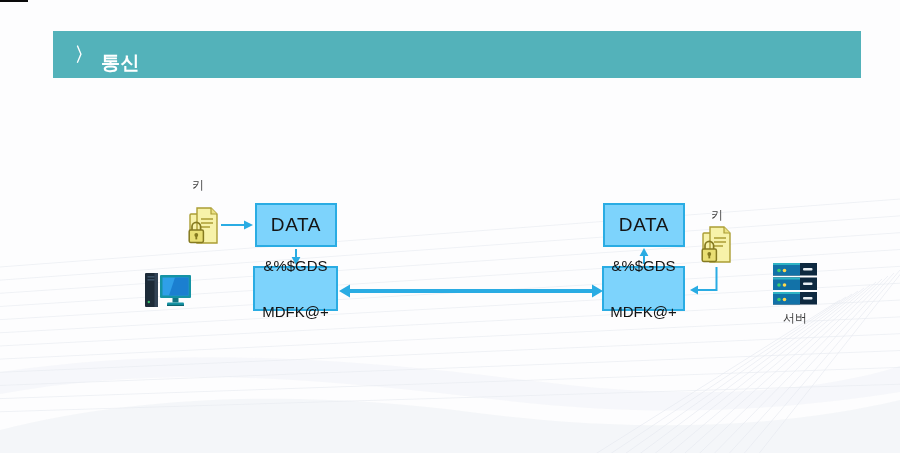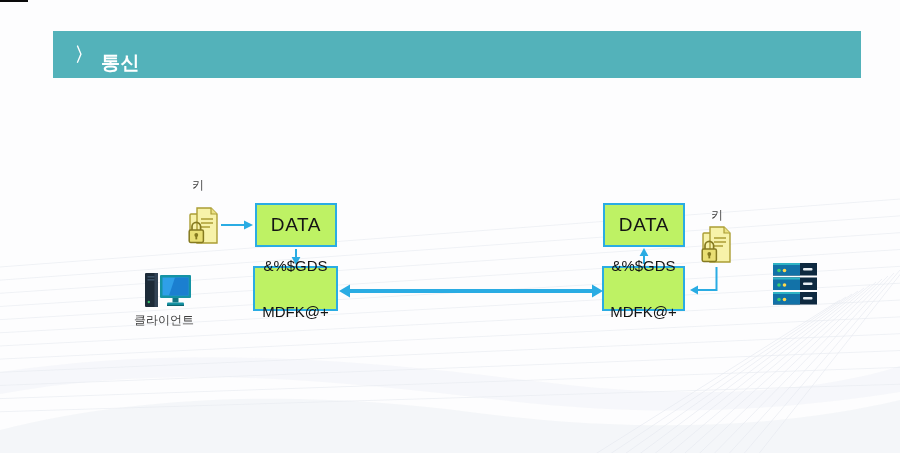--- a/index.html
+++ b/index.html
@@ -10,21 +10,21 @@
   .bg-decor{position:absolute;left:0;top:0;pointer-events:none;}
   .top-mark{position:absolute;left:0;top:0;width:28px;height:2px;background:#0a0a0a;}
   .header-bar{
     position:absolute;left:53px;top:31px;width:808px;height:47px;
     background:#53b2ba;display:flex;align-items:center;
     padding-left:22px;box-sizing:border-box;color:#ffffff;gap:9px;
   }
   .chev{font-size:17px;font-weight:700;line-height:1;transform:scaleY(1.12);}
   .title{font-size:19px;font-weight:700;letter-spacing:0.5px;line-height:1;margin-top:16px;}
   .box{
-    position:absolute;background:#bef264;border:2px solid #2aace3;
+    position:absolute;background:#7dd3fc;border:2px solid #2aace3;
     display:flex;flex-direction:column;align-items:center;justify-content:center;
     box-sizing:border-box;color:#141414;text-align:right;
   }
   .data-box{font-size:19px;letter-spacing:0.6px;}
   .cipher-box{font-size:15px;line-height:19px;gap:27px;}
   .cipher-box span{display:block;}
   .small-label{position:absolute;font-size:12px;color:#3d3d3d;text-align:center;}
   .icon{position:absolute;}
   .arrows{position:absolute;left:0;top:0;pointer-events:none;}
 </style>
@@ -132,21 +132,20 @@
     <rect x="3.5" y="7" width="7" height="1.6" fill="#3b5166"></rect>
     <circle cx="4.8" cy="30" r="1.2" fill="#35c06a"></circle>
     <rect x="16" y="3" width="31" height="23" rx="1" fill="#1593a4"></rect>
     <rect x="18.5" y="5.5" width="26" height="18" fill="#2f9fe8"></rect>
     <polygon points="31,5.5 44.5,5.5 44.5,23.5 25,23.5" fill="#1b7fd0"></polygon>
     <rect x="28.5" y="26" width="6" height="4.5" fill="#117482"></rect>
     <rect x="23" y="30.5" width="17" height="3.5" rx="1" fill="#1593a4"></rect>
     <rect x="23" y="32.8" width="17" height="1.2" fill="#0e6570"></rect>
   </svg>
 
-  <div class="small-label" style="left:114px;top:312px;width:100px;">클라이언트</div>
 
   <div class="box data-box" style="left:603px;top:203px;width:82px;height:44px;">
     <span>DATA</span>
   </div>
 
   <div class="box cipher-box" style="left:602px;top:266px;width:83px;height:45px;">
     <span>&amp;%$GDS</span>
     <span>MDFK@+</span>
   </div>
 
@@ -187,14 +186,15 @@
     <g transform="translate(0,29)">
       <rect x="0" y="0" width="44" height="12.5" fill="#0e2940"></rect>
       <rect x="0" y="0" width="27" height="12.5" fill="#1272a8"></rect>
       <rect x="0" y="0" width="27" height="2" fill="#2fb3c4"></rect>
       <rect x="30" y="5" width="9.5" height="2.6" rx="1" fill="#e8eef2"></rect>
       <circle cx="6" cy="7.5" r="1.8" fill="#3ecf6f"></circle>
       <circle cx="11.5" cy="7.5" r="1.8" fill="#ffd84d"></circle>
     </g>
   </svg>
 
+  <div class="small-label" style="left:745px;top:310px;width:100px;">서버</div>
 
 </div>
 
 </body></html>

